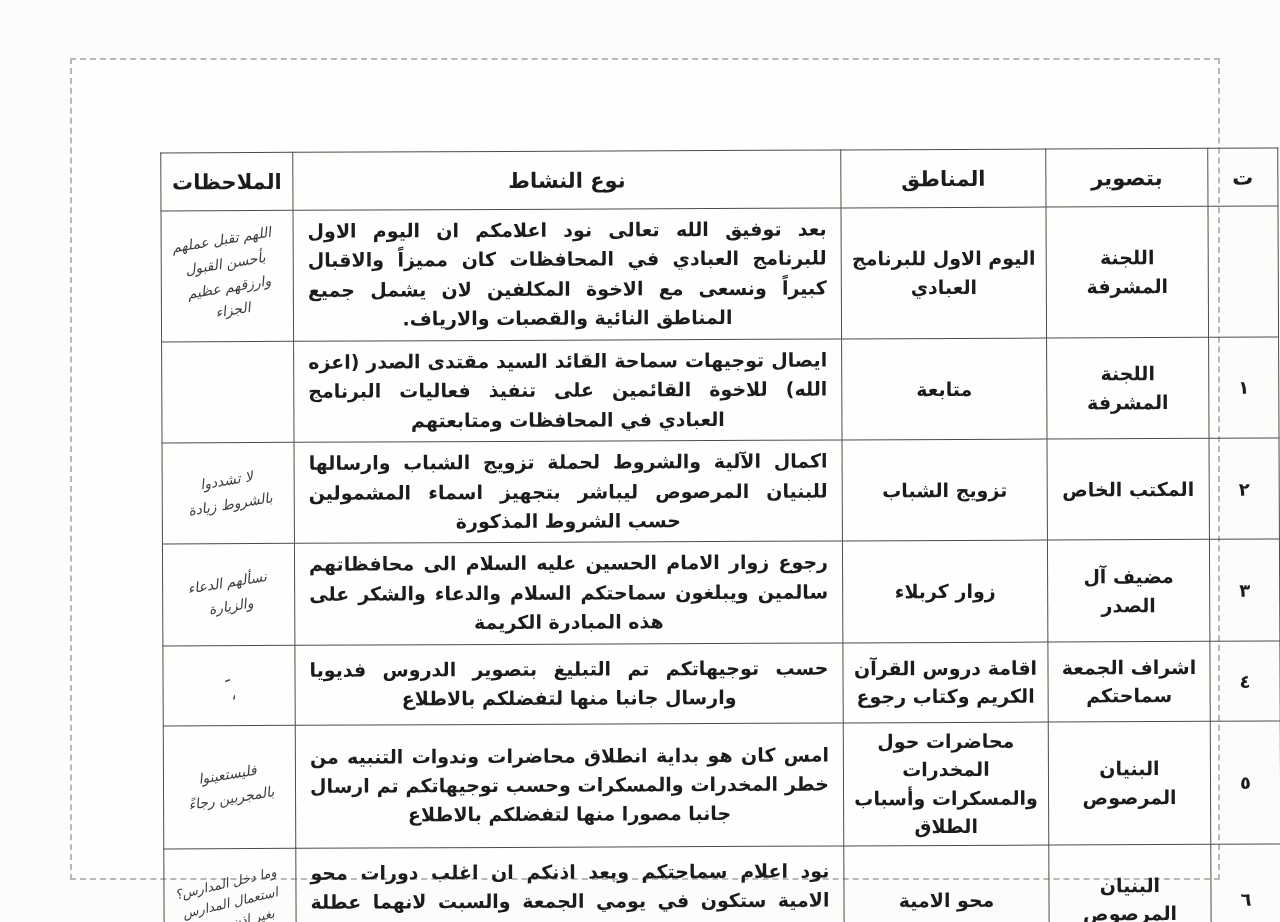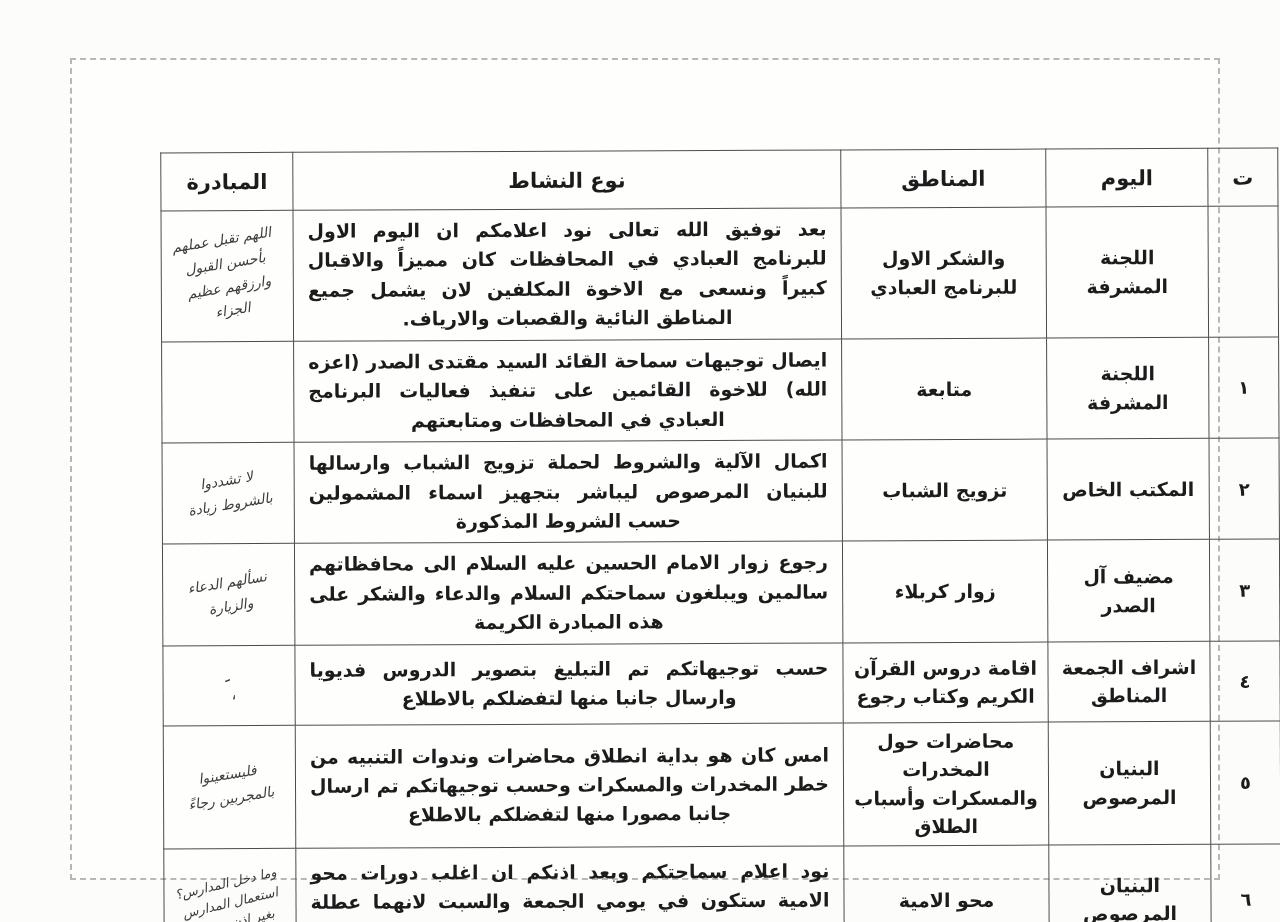--- a/index.html
+++ b/index.html
@@ -107,31 +107,31 @@
     <colgroup>
       <col style="width:70px">
       <col style="width:162px">
       <col style="width:205px">
       <col style="width:548px">
       <col style="width:132px">
     </colgroup>
     <thead>
       <tr class="hdr">
         <th>ت</th>
-        <th>اليوم</th>
+        <th>بتصوير</th>
         <th>المناطق</th>
         <th>نوع النشاط</th>
-        <th>المبادرة</th>
+        <th>الملاحظات</th>
       </tr>
     </thead>
     <tbody>
       <tr class="row-0">
         <td class="cell-index"></td>
         <td class="cell-entity">اللجنة المشرفة</td>
-        <td class="cell-event">والشكر الاول للبرنامج العبادي</td>
+        <td class="cell-event">اليوم الاول للبرنامج العبادي</td>
         <td class="cell-activity">بعد توفيق الله تعالى نود اعلامكم ان اليوم الاول للبرنامج العبادي في المحافظات كان مميزاً والاقبال كبيراً ونسعى مع الاخوة المكلفين لان يشمل جميع المناطق النائية والقصبات والارياف.</td>
         <td class="cell-note"><span class="handwriting">اللهم تقبل عملهم
 بأحسن القبول
 وارزقهم عظيم الجزاء</span></td>
       </tr>
       <tr class="row-1">
         <td class="cell-index">١</td>
         <td class="cell-entity">اللجنة المشرفة</td>
         <td class="cell-event">متابعة</td>
         <td class="cell-activity">ايصال توجيهات سماحة القائد السيد مقتدى الصدر (اعزه الله) للاخوة القائمين على تنفيذ فعاليات البرنامج العبادي في المحافظات ومتابعتهم</td>
@@ -148,21 +148,21 @@
       <tr class="row-3">
         <td class="cell-index">٣</td>
         <td class="cell-entity">مضيف آل الصدر</td>
         <td class="cell-event">زوار كربلاء</td>
         <td class="cell-activity">رجوع زوار الامام الحسين عليه السلام الى محافظاتهم سالمين ويبلغون سماحتكم السلام والدعاء والشكر على هذه المبادرة الكريمة</td>
         <td class="cell-note"><span class="handwriting">نسألهم الدعاء
 والزيارة</span></td>
       </tr>
       <tr class="row-4">
         <td class="cell-index">٤</td>
-        <td class="cell-entity">اشراف الجمعة المناطق</td>
+        <td class="cell-entity">اشراف الجمعة سماحتكم</td>
         <td class="cell-event">اقامة دروس القرآن الكريم وكتاب رجوع</td>
         <td class="cell-activity">حسب توجيهاتكم تم التبليغ بتصوير الدروس فديويا وارسال جانبا منها لتفضلكم بالاطلاع</td>
         <td class="cell-note"><span class="handwriting small-marks">ـ
 ،</span></td>
       </tr>
       <tr class="row-5">
         <td class="cell-index">٥</td>
         <td class="cell-entity">البنيان المرصوص</td>
         <td class="cell-event">محاضرات حول المخدرات والمسكرات وأسباب الطلاق</td>
         <td class="cell-activity">امس كان هو بداية انطلاق محاضرات وندوات التنبيه من خطر المخدرات والمسكرات وحسب توجيهاتكم تم ارسال جانبا مصورا منها لتفضلكم بالاطلاع</td>

